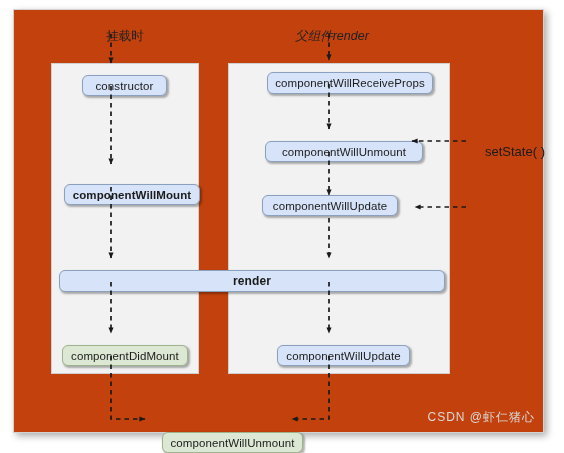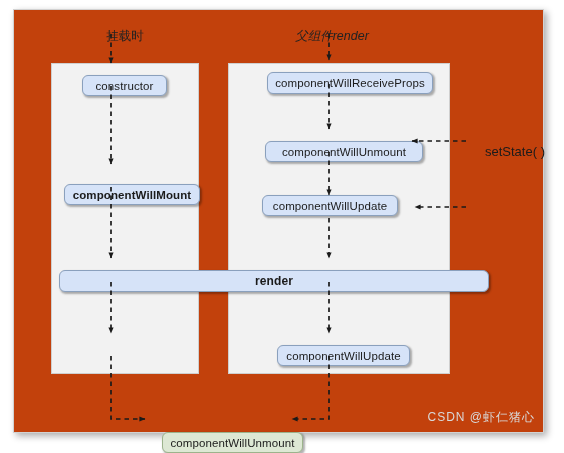--- a/index.html
+++ b/index.html
@@ -117,30 +117,31 @@
     <div class="panel" id="panel-mount"></div>
     <div class="panel" id="panel-update"></div>
 
     <div class="heading" style="left:111px; top:18px;">挂载时</div>
     <div class="heading" style="left:318px; top:18px;font-style:italic;">父组件render</div>
 
     <div class="node blue" style="left:68px; top:65px; width:85px; height:21px;">constructor</div>
 
     <div class="node blue" style="left:50px; top:174px; width:136px; height:21px;font-weight:bold;">componentWillMount</div>
 
+    <div class="node green" style="left:48px; top:335px; width:126px; height:21px;">componentDidMount</div>
 
     <div class="node blue" style="left:253px; top:62px; width:166px; height:22px;">componentWillReceiveProps</div>
 
     <div class="node blue" style="left:251px; top:131px; width:158px; height:21px;">componentWillUnmount</div>
 
     <div class="node blue" style="left:248px; top:185px; width:136px; height:21px;">componentWillUpdate</div>
 
     <div class="node blue" style="left:263px; top:335px; width:133px; height:21px;">componentWillUpdate</div>
 
-    <div class="node blue render-bar" style="left:45px; top:260px; width:430px; height:22px;">render</div>
+    <div class="node blue render-bar" style="left:45px; top:260px; width:386px; height:22px;">render</div>
 
     <div class="node green" style="left:148px; top:409px; width:141px; height:21px;margin-top:13px;">componentWillUnmount</div>
 
     <div class="side-label" style="left:471px; top:134px;">setState( )</div>
 
     <div class="watermark">CSDN @虾仁猪心</div>
   </div>
 
   <svg id="wires" viewBox="0 0 564 453" xmlns="http://www.w3.org/2000/svg">
     <defs>

